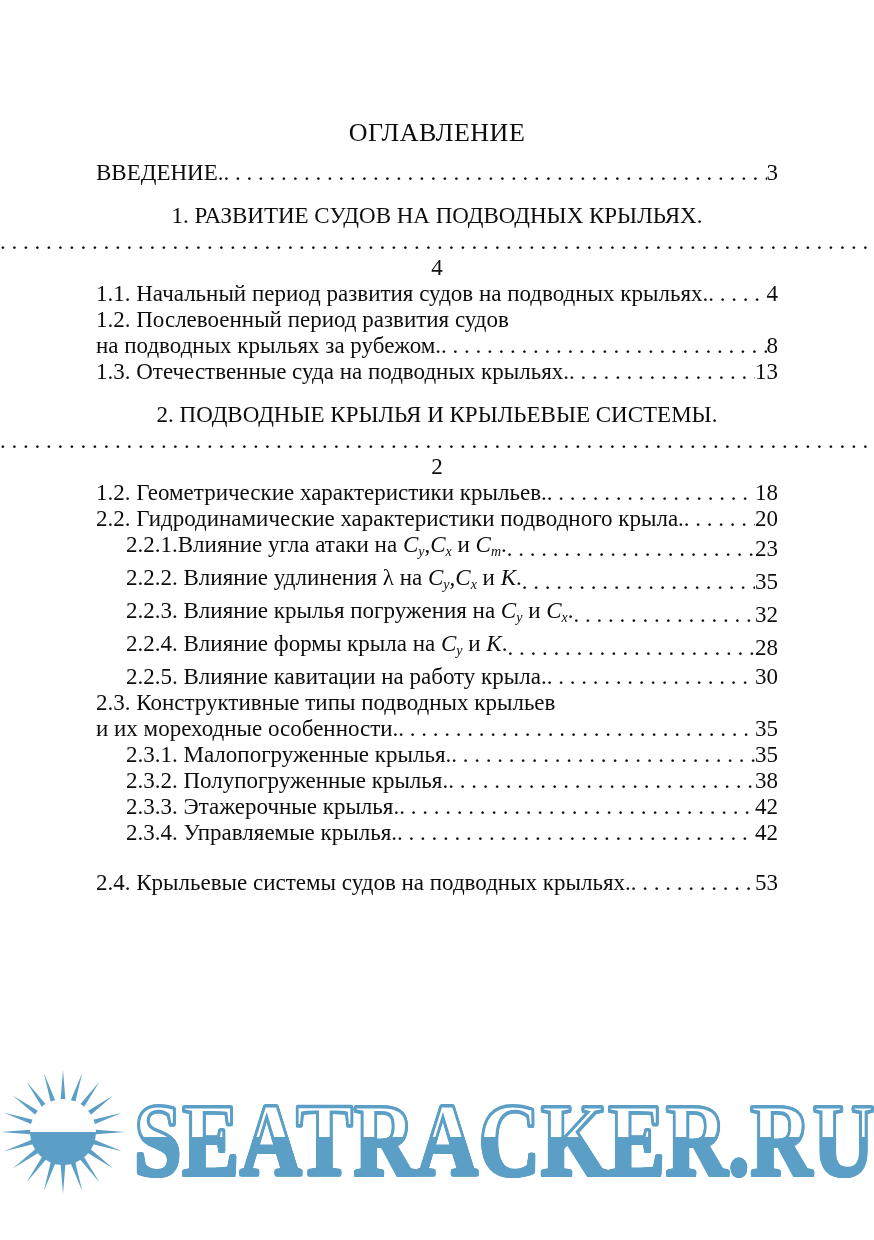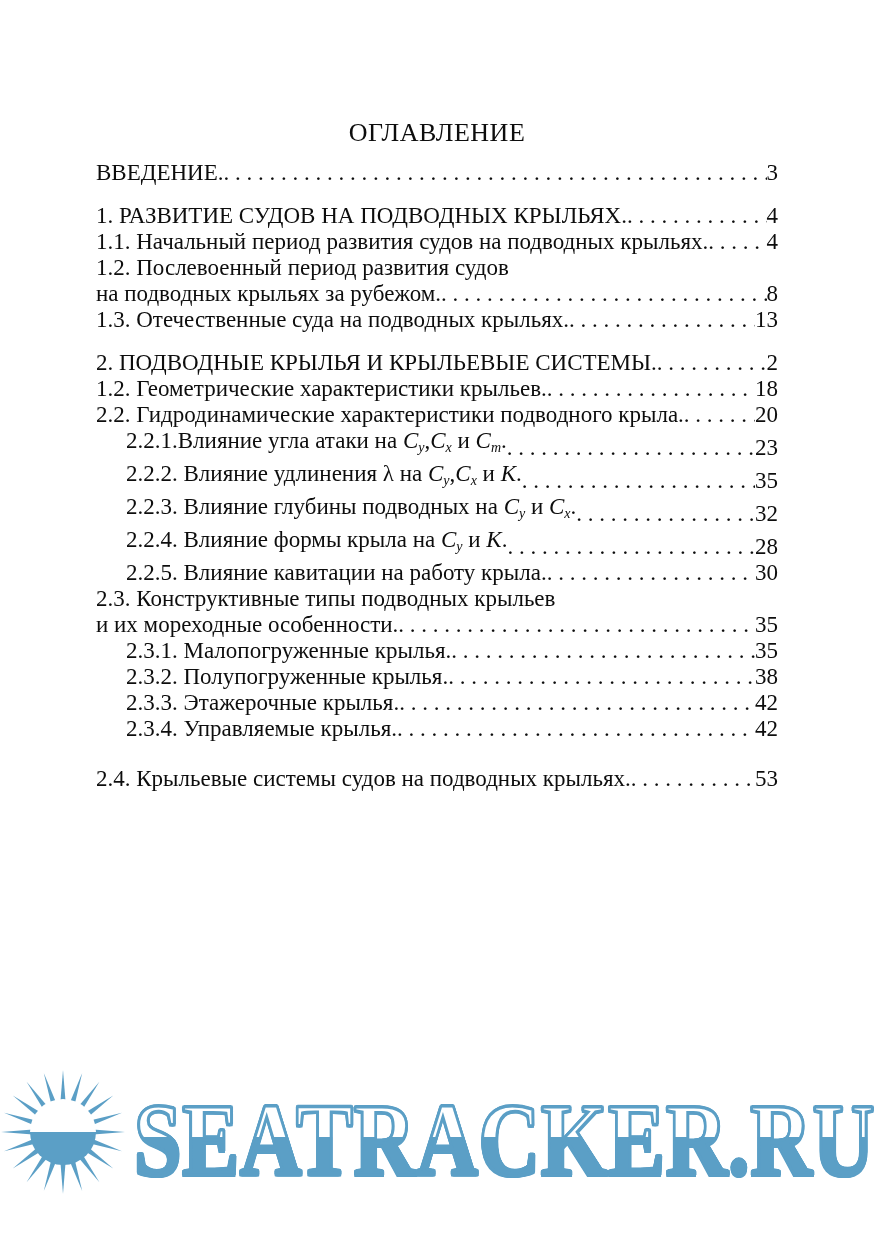--- a/index.html
+++ b/index.html
@@ -28,25 +28,25 @@
   }
   .toc {
     position: absolute;
     top: 160px;
     left: 96px;
     width: 682px;
     font-size: 23px;
   }
   .toc-line {
     display: flex;
-    align-items: flex-end;
+    align-items: center;
     line-height: 26px;
     white-space: nowrap;
   }
-  .toc-line.gap  { margin-top: 17px; }
+  .toc-line.gap  { margin-top: 17px; flex-direction: column; }
   .toc-line.gap2 { margin-top: 24px; }
   .toc-line.sub  { padding-left: 30px; font-family: Liberation Serif, serif; }
   .label { flex: 0 0 auto; white-space: pre; }
   .leader {
     flex: 1 1 auto;
     overflow: hidden;
     white-space: pre;
   }
   .pagenum { flex: 0 0 auto; }
   .it { font-style: italic; }
@@ -150,21 +150,21 @@
       <span class="label"><span>2.2.1.Влияние угла атаки на </span><span class="it">C</span><span class="sb">y</span><span>,</span><span class="it">C</span><span class="sb">x</span><span> и </span><span class="it">C</span><span class="sb">m</span><span>.</span></span>
       <span class="leader">. . . . . . . . . . . . . . . . . . . . . . . . . . . . . . . . . . . . . . . . . . . . . . . . . . . . . . . . . . . . . . . . . . . . . . . . . . . . . . . . </span>
       <span class="pagenum">23</span>
     </div>
     <div class="toc-line sub">
       <span class="label"><span>2.2.2. Влияние удлинения λ на </span><span class="it">C</span><span class="sb">y</span><span>,</span><span class="it">C</span><span class="sb">x</span><span> и </span><span class="it">K</span><span>.</span></span>
       <span class="leader">. . . . . . . . . . . . . . . . . . . . . . . . . . . . . . . . . . . . . . . . . . . . . . . . . . . . . . . . . . . . . . . . . . . . . . . . . . . . . . . . </span>
       <span class="pagenum">35</span>
     </div>
     <div class="toc-line sub">
-      <span class="label"><span>2.2.3. Влияние глубины подводных на </span><span class="it">C</span><span class="sb">y</span><span> и </span><span class="it">C</span><span class="sb">x</span><span>.</span></span>
+      <span class="label"><span>2.2.3. Влияние крылья погружения на </span><span class="it">C</span><span class="sb">y</span><span> и </span><span class="it">C</span><span class="sb">x</span><span>.</span></span>
       <span class="leader">. . . . . . . . . . . . . . . . . . . . . . . . . . . . . . . . . . . . . . . . . . . . . . . . . . . . . . . . . . . . . . . . . . . . . . . . . . . . . . . . </span>
       <span class="pagenum">32</span>
     </div>
     <div class="toc-line sub">
       <span class="label"><span>2.2.4. Влияние формы крыла на </span><span class="it">C</span><span class="sb">y</span><span> и </span><span class="it">K</span><span>.</span></span>
       <span class="leader">. . . . . . . . . . . . . . . . . . . . . . . . . . . . . . . . . . . . . . . . . . . . . . . . . . . . . . . . . . . . . . . . . . . . . . . . . . . . . . . . </span>
       <span class="pagenum">28</span>
     </div>
     <div class="toc-line sub">
       <span class="label"><span>2.2.5. Влияние кавитации на работу крыла.</span></span>

